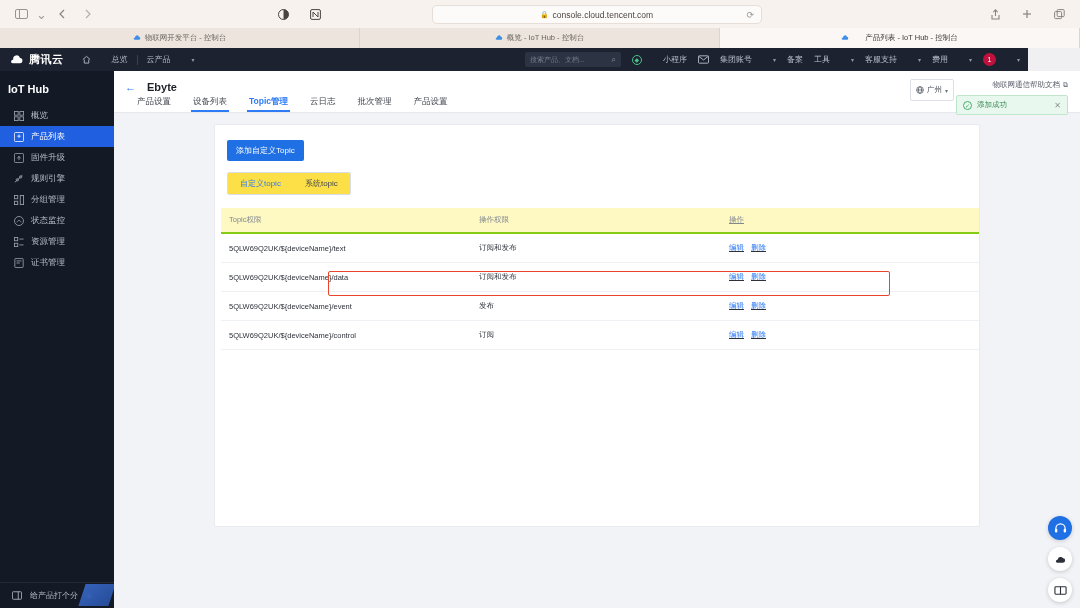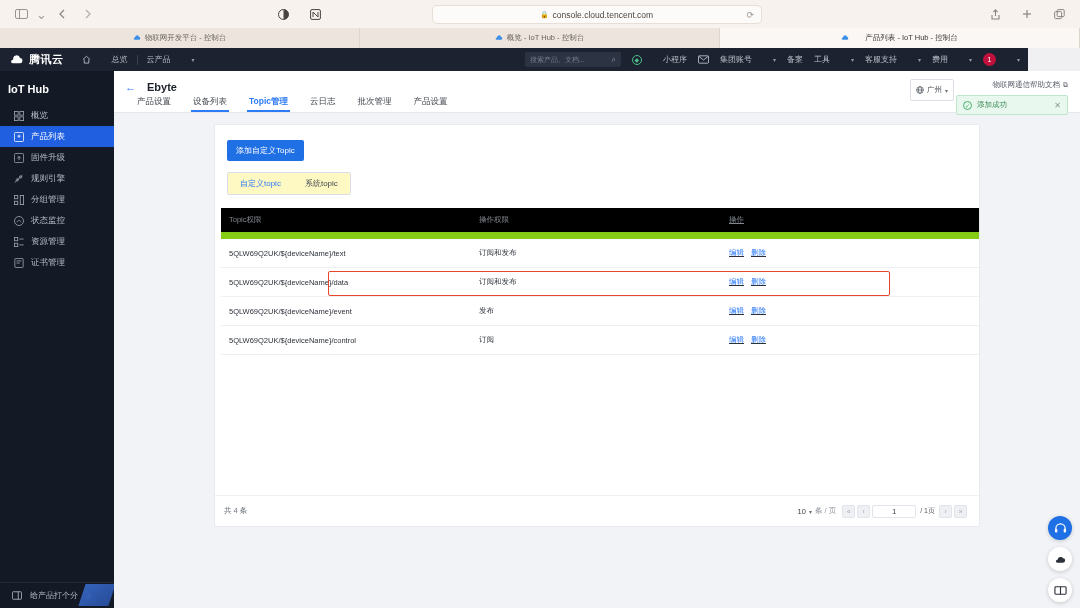--- a/index.html
+++ b/index.html
@@ -181,33 +181,33 @@
     background: #1f6fe5; color: #fff;
     font-size: 8px; padding: 5px 9px; border-radius: 2px;
     margin-left: 0px;
   }
   .seg {
     display: flex; margin-top: 11px;
     border: 1px solid #d9dde5; border-radius: 2px; width: max-content;
     overflow: hidden; background: #fff;
   }
   .seg-item {
-    font-size: 8px; padding: 5px 12px; color: #41474f; background: #fef9c3;
+    font-size: 8px; padding: 5px 12px; color: #41474f; background: #fde047;
     border-right: 1px solid #d9dde5;
   }
   .seg-item:last-child { border-right: none; }
   .seg-item.active { color: #2e7bf6; border: 1.2px solid #2e7bf6; margin: -1px; }
 
   table.tbl { width: 100%; border-collapse: collapse; margin-top: 13px; }
   table.tbl th {
     text-align: left; font-weight: normal;
     font-size: 7.5px; color: #82888f;
     padding: 7px 0 7px 0;
-    border-bottom: 7px solid #84cc16;
-    background: #000000;
+    border-bottom: 2px solid #84cc16;
+    background: #fef9c3;
     margin-left: 44px;
   }
   table.tbl td {
     font-size: 7.5px; color: #2d323a;
     padding: 9px 0;
     border-bottom: 1px solid #eef0f4;
   }
   .col1 { width: 258px; padding-left: 8px !important; }
   .col2 { width: 250px; }
   .col3 { width: auto; text-decoration: underline; }
@@ -587,38 +587,20 @@
             <td class="col1">5QLW69Q2UK/${deviceName}/control</td>
             <td class="col2">订阅</td>
             <td class="col3">
               <span class="act">编辑</span><span class="act">删除</span>
             </td>
           </tr>
         </tbody>
       </table>
     </div>
 
-    <div class="pager">
-      <span class="total">共 4 条</span>
-      <div class="pager-right">
-        <div class="pp-select">
-          <span>10</span>
-          <span class="caret">▾</span>
-          <span style="color:#8d929a">条 / 页</span>
-        </div>
-        <div class="pg-btns">
-          <div class="pg-btn">«</div>
-          <div class="pg-btn">‹</div>
-          <div class="pg-input">1</div>
-          <span class="pg-of">/ 1页</span>
-          <div class="pg-btn">›</div>
-          <div class="pg-btn">»</div>
-        </div>
-      </div>
-    </div>
   </div>
 
   <div class="redbox"></div>
 
   <div class="toast">
     <span class="tick">✓</span>
     <span>添加成功</span>
     <span class="x">✕</span>
   </div>
 

